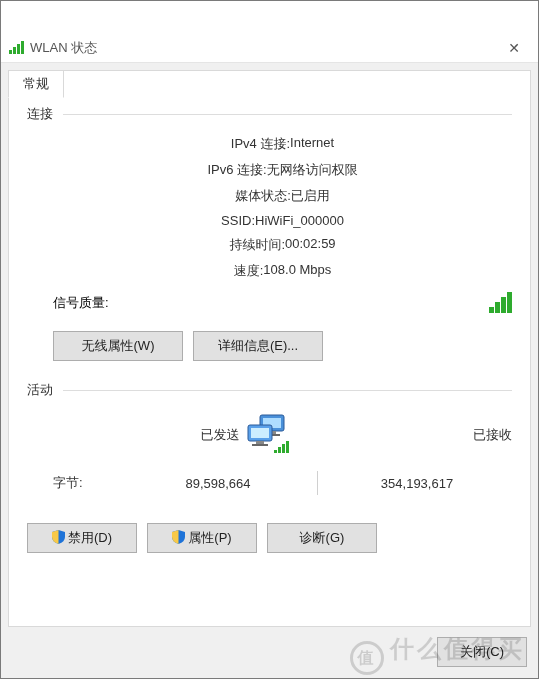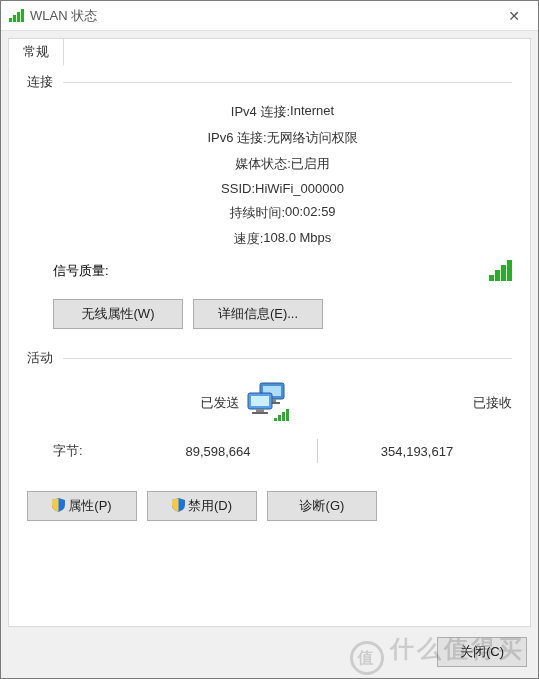--- a/index.html
+++ b/index.html
@@ -21,20 +21,21 @@
     flex-direction: column;
   }
   .titlebar {
     height: 30px;
     display: flex;
     align-items: center;
     padding: 0 4px 0 8px;
     background: #fff;
     color: #555;
     border-bottom: 1px solid #e5e5e5;
+    margin-top: 32px;
   }
   .titlebar .title { flex: 1; margin-left: 6px; font-size: 13px; color: #555; }
   .titlebar .close {
     width: 40px; height: 28px;
     display: flex; align-items: center; justify-content: center;
     color: #555; font-size: 14px; cursor: pointer;
   }
   .signal-icon { display: inline-flex; align-items: flex-end; gap: 1px; }
   .signal-icon span { width: 3px; background: #2eab2e; display: inline-block; }
   .signal-icon .b1 { height: 4px; }
@@ -229,27 +230,27 @@
         <span class="num">89,598,664</span>
         <span class="sep"></span>
         <span class="num">354,193,617</span>
       </div>
 
       <div class="btnrow" style="padding-left:0; padding-top:20px">
         <button class="win" style="min-width:110px">
           <svg width="13" height="14" viewBox="0 0 13 14" style="vertical-align:-2px;margin-right:3px">
             <path d="M6.5 0 L13 2 L13 7 Q13 12 6.5 14 Q0 12 0 7 L0 2 Z" fill="#1e73d8"></path>
             <path d="M6.5 0 L6.5 14 Q0 12 0 7 L0 2 Z" fill="#f7c948"></path>
-          </svg><span>属性(P)</span>
+          </svg><span>禁用(D)</span>
         </button>
         <button class="win" style="min-width:110px">
           <svg width="13" height="14" viewBox="0 0 13 14" style="vertical-align:-2px;margin-right:3px">
             <path d="M6.5 0 L13 2 L13 7 Q13 12 6.5 14 Q0 12 0 7 L0 2 Z" fill="#1e73d8"></path>
             <path d="M6.5 0 L6.5 14 Q0 12 0 7 L0 2 Z" fill="#f7c948"></path>
-          </svg><span>禁用(D)</span>
+          </svg><span>属性(P)</span>
         </button>
         <button class="win" style="min-width:110px">诊断(G)</button>
       </div>
     </div>
 
     <div class="footer">
       <button class="win">关闭(C)</button>
     </div>
   </div>
 </div>

